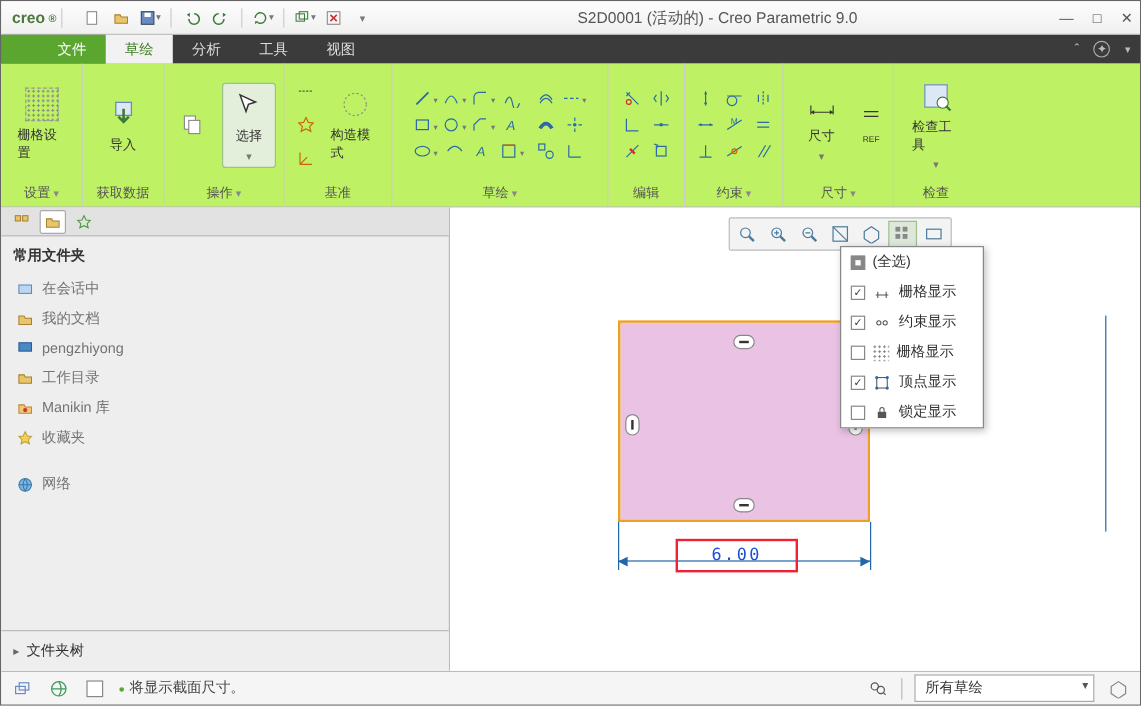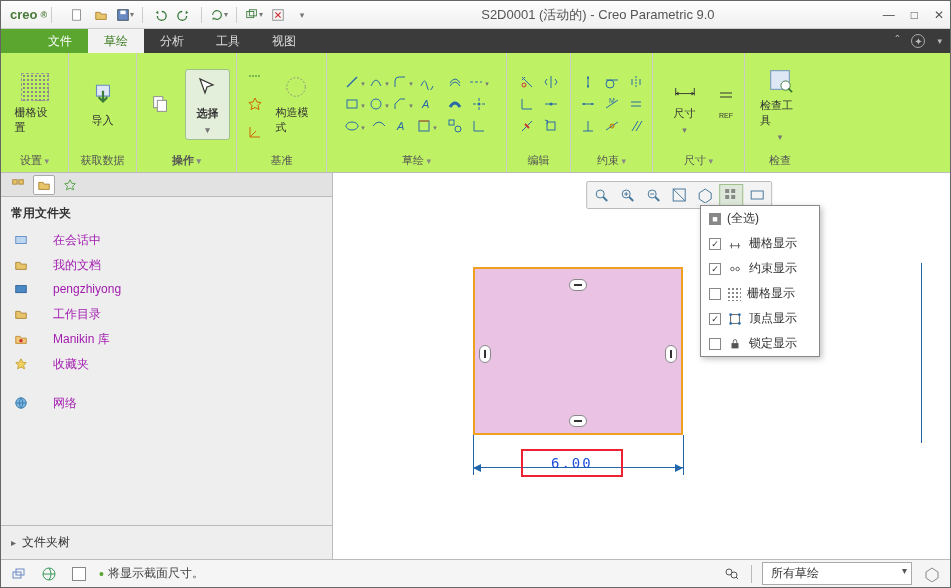--- a/index.html
+++ b/index.html
@@ -36,27 +36,27 @@
   .bigbtn .lbl { font-size:11px; color:#333;}
   .bigbtn.small { width:38px;}
   .iconcell { width:22px; height:20px; display:flex; align-items:center; justify-content:center; color:#2a6aa8;}
   .iconcell svg{width:16px;height:16px;}
   .iconcell .dd::after{content:"▾"; font-size:7px; color:#777; margin-left:1px;}
   .col { display:flex; flex-direction:column; gap:2px;}
   .row { display:flex; gap:2px;}
 
   
   .workspace { display:flex; height: calc(100% - 28px - 24px - 120px - 28px); }
-  .sidebar { width:332px; background:#eee; border-right:1px solid #bbb; display:flex; flex-direction:column;}
+  .sidebar { width:374px; background:#eee; border-right:1px solid #bbb; display:flex; flex-direction:column;}
   .side-tabs { height:24px; background:#e2e2e2; border-bottom:1px solid #bbb; display:flex; align-items:center; padding-left:6px; gap:4px;}
   .side-tab { width:22px; height:20px; display:flex; align-items:center; justify-content:center; border:1px solid transparent; border-radius:2px;}
   .side-tab.active{ background:#fff; border:1px solid #aaa;}
   .side-content { padding:8px 10px; }
   .side-head { font-weight:bold; color:#333; margin-bottom:6px; font-size:12px;}
-  .folder { display:flex; gap:24px; padding:4px 2px; font-size:12px; color:#a21caf;}
+  .folder { display:flex; align-items:center; gap:6px; padding:4px 2px; font-size:12px; color:#737373;}
   .folder .fi { width:16px; height:16px; display:flex; align-items:center; justify-content:center;}
   .tree-head { border-top:1px solid #bbb; margin-top:auto; padding:8px 10px; display:flex; align-items:center; gap:6px; color:#333; font-size:12px; background:#eee;}
   .tree-head::before{content:"▸"; color:#666; font-size:10px;}
 
   .canvas { flex:1; position:relative; background:#fff; overflow:hidden;}
   .view-toolbar { position:absolute; top:8px; left:50%; transform:translateX(-30%); display:flex; gap:2px; background:#f3f3f3; border:1px solid #bbb; padding:2px; border-radius:2px; z-index:5;}
   .vtbtn { width:24px; height:22px; display:flex; align-items:center; justify-content:center; color:#4a7a9c;}
 
   .menu { position:absolute; top:32px; right:130px; width:120px; background:#fff; border:1px solid #888; box-shadow:2px 2px 6px rgba(0,0,0,.25); z-index:10;}
   .menu-item { display:flex; align-items:center; gap:6px; padding:4px 8px; font-size:12px;}
@@ -200,21 +200,21 @@
             <svg viewBox="0 0 24 24" width="26" height="26">
               <path d="M6 3h12v10H6z" fill="#dde8f4" stroke="#6a8ac4"></path>
               <path d="M12 8v10M8 14l4 4 4-4" fill="none" stroke="#3a7a3a" stroke-width="2"></path>
             </svg>
           </div>
           <div class="lbl">导入</div>
         </div>
       </div>
     <div class="group-label">获取数据</div>
   </div>
-  <div class="group" style="width:100px;font-weight:bold;">
+  <div class="group" style="width:100px;">
     <div class="group-body">
       <div class="bigbtn small">
           <div class="ico">
             <svg viewBox="0 0 24 24" width="22" height="22">
               <rect x="4" y="4" width="10" height="12" fill="#fff" stroke="#888"></rect>
               <rect x="8" y="8" width="10" height="12" fill="#fff" stroke="#888"></rect>
             </svg>
           </div>
         </div>
       <div class="bigbtn sel">

